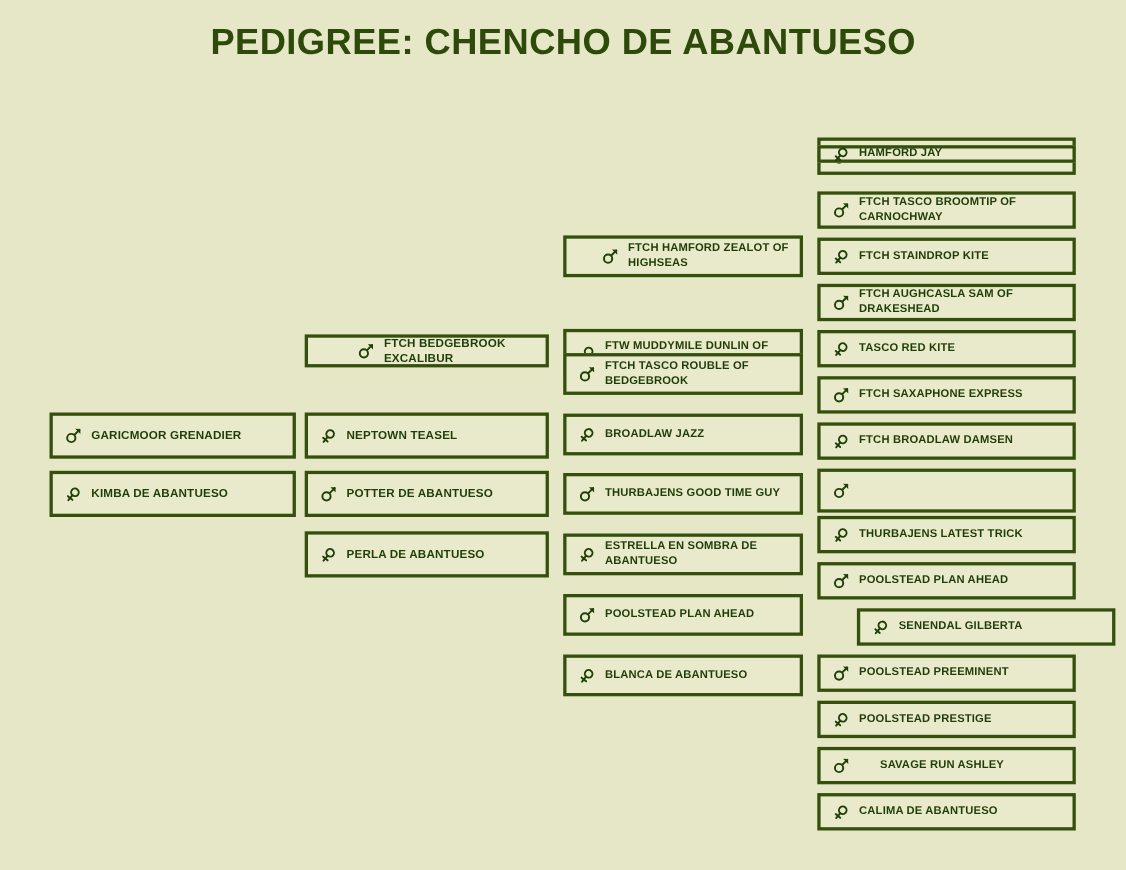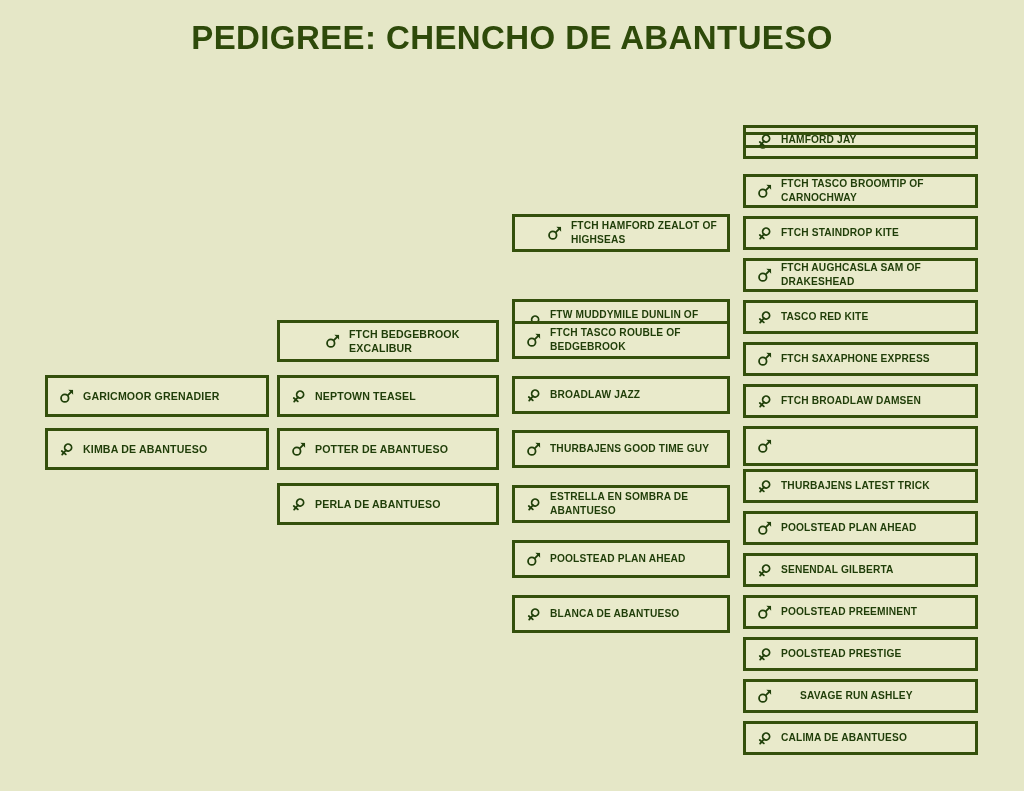--- a/index.html
+++ b/index.html
@@ -106,21 +106,21 @@
               <circle cx="8" cy="5.3" r="3.7" fill="none" stroke="currentColor" stroke-width="1.9"></circle>
               <line x1="8" x2="8" y1="9.0" y2="15.2" stroke="currentColor" stroke-width="1.9" stroke-linecap="round"></line>
               <line x1="5.2" x2="10.8" y1="12.5" y2="12.5" stroke="currentColor" stroke-width="1.9" stroke-linecap="round"></line>
             </g>
           </svg>
         </span>
         <span class="dog-name">KIMBA DE ABANTUESO</span>
       </div>
     </div>
   <div class="gen-column" id="gen-2">
-      <div class="pedigree-box" style="top: 320px; height: 42px; padding-left: 45px;">
+      <div class="pedigree-box" style="top: 304px; height: 30px; padding-left: 45px;">
         <span class="sex-icon">
           <svg viewBox="0 0 16 16" width="15" height="15">
             <circle cx="6.2" cy="9.8" r="4.0" fill="none" stroke="currentColor" stroke-width="1.9"></circle>
             <line x1="9.3" x2="14.1" y1="6.7" y2="1.9" stroke="currentColor" stroke-width="1.9" stroke-linecap="round"></line>
             <polygon points="14.9,1.1 15.1,6.0 10.0,0.9" fill="currentColor"></polygon>
           </svg>
         </span>
         <span class="dog-name">FTCH BEDGEBROOK EXCALIBUR</span>
       </div>
       <div class="pedigree-box" style="top: 375px; height: 42px;">
@@ -361,21 +361,21 @@
       <div class="pedigree-box" style="top: 511px; height: 34px;">
         <span class="sex-icon">
           <svg viewBox="0 0 16 16" width="15" height="15">
             <circle cx="6.2" cy="9.8" r="4.0" fill="none" stroke="currentColor" stroke-width="1.9"></circle>
             <line x1="9.3" x2="14.1" y1="6.7" y2="1.9" stroke="currentColor" stroke-width="1.9" stroke-linecap="round"></line>
             <polygon points="14.9,1.1 15.1,6.0 10.0,0.9" fill="currentColor"></polygon>
           </svg>
         </span>
         <span class="dog-name">POOLSTEAD PLAN AHEAD</span>
       </div>
-      <div class="pedigree-box" style="top: 553px; height: 34px;">
+      <div class="pedigree-box" style="top: 553px; height: 34px; margin-left: 36px;">
         <span class="sex-icon">
           <svg viewBox="0 0 16 16" width="15" height="15">
             <g transform="rotate(40 8 8)">
               <circle cx="8" cy="5.3" r="3.7" fill="none" stroke="currentColor" stroke-width="1.9"></circle>
               <line x1="8" x2="8" y1="9.0" y2="15.2" stroke="currentColor" stroke-width="1.9" stroke-linecap="round"></line>
               <line x1="5.2" x2="10.8" y1="12.5" y2="12.5" stroke="currentColor" stroke-width="1.9" stroke-linecap="round"></line>
             </g>
           </svg>
         </span>
         <span class="dog-name">SENENDAL GILBERTA</span>

